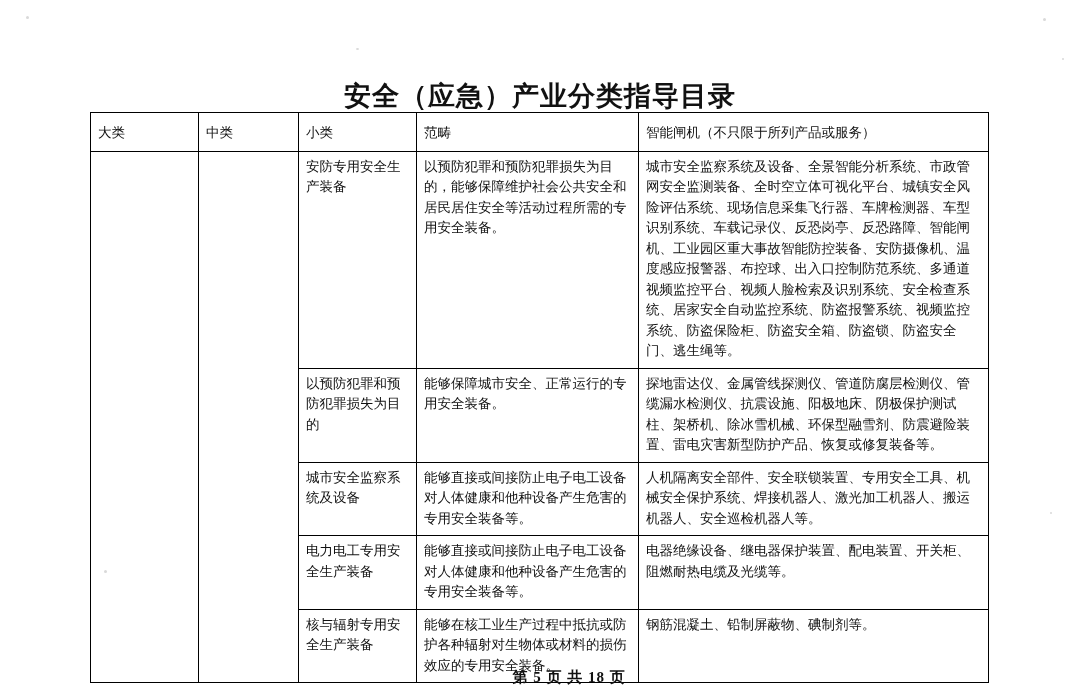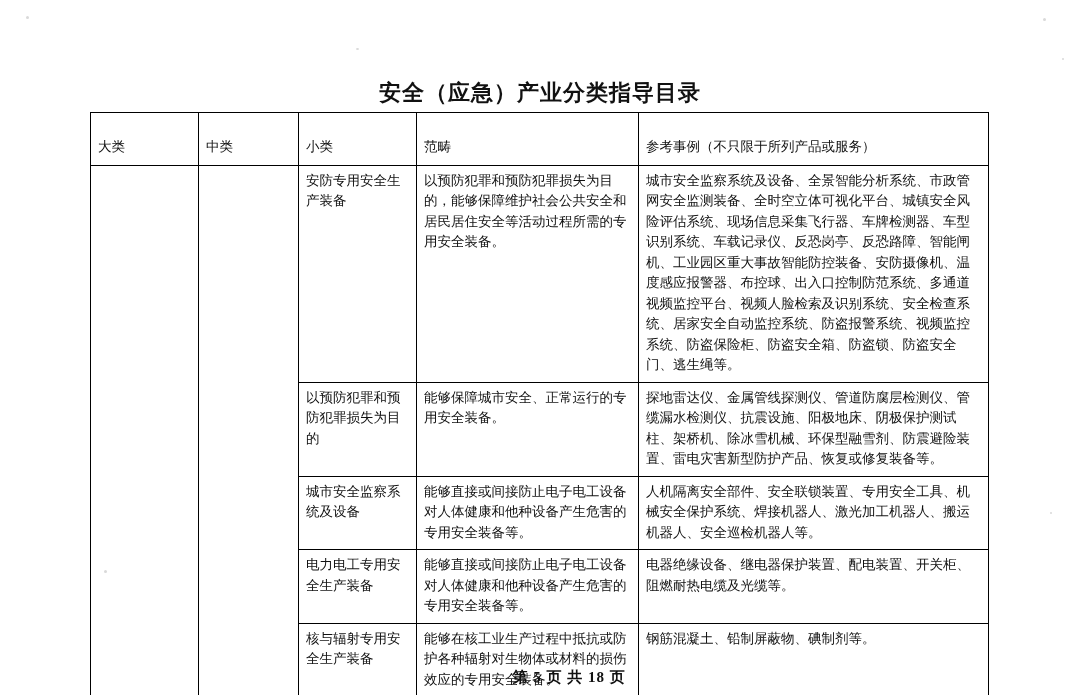--- a/index.html
+++ b/index.html
@@ -20,21 +20,21 @@
     width: 1080px;
     height: 695px;
     box-sizing: border-box;
   }
   .doc-title {
     position: absolute;
     top: 78px;
     left: 0;
     width: 1080px;
     text-align: center;
-    font-size: 22px;
+    font-size: 27px;
     font-weight: bold;
     letter-spacing: 1px;
     font-family: "Liberation Serif", "DejaVu Serif", serif;
   }
   table.main-table {
     position: absolute;
     top: 112px;
     left: 90px;
     width: 898px;
     border-collapse: collapse;
@@ -44,21 +44,21 @@
   }
   table.main-table td, table.main-table th {
     border: 1px solid #000000;
     vertical-align: top;
     padding: 5px 7px 6px 7px;
     font-weight: normal;
     text-align: left;
     word-break: break-all;
   }
   table.main-table thead td {
-    padding-top: 24px;
+    padding-top: 10px;
     padding-bottom: 7px;
   }
   col.c1 { width: 108px; }
   col.c2 { width: 100px; }
   col.c3 { width: 118px; }
   col.c4 { width: 222px; }
   col.c5 { width: 350px; }
 
   .cell-narrow {
     letter-spacing: 0px;
@@ -112,21 +112,21 @@
         <col class="c3">
         <col class="c4">
         <col class="c5">
     </colgroup>
     <thead>
       <tr>
         <td>大类</td>
         <td>中类</td>
         <td>小类</td>
         <td>范畴</td>
-        <td>参考事例（不只限于所列产品或服务）</td>
+        <td>智能闸机（不只限于所列产品或服务）</td>
       </tr>
     </thead>
     <tbody>
       <tr>
         <td rowspan="5"></td>
         <td rowspan="5"></td>
         <td class="cell-narrow">安防专用安全生产装备</td>
         <td class="cell-scope">以预防犯罪和预防犯罪损失为目的，能够保障维护社会公共安全和居民居住安全等活动过程所需的专用安全装备。</td>
         <td class="cell-examples">城市安全监察系统及设备、全景智能分析系统、市政管网安全监测装备、全时空立体可视化平台、城镇安全风险评估系统、现场信息采集飞行器、车牌检测器、车型识别系统、车载记录仪、反恐岗亭、反恐路障、智能闸机、工业园区重大事故智能防控装备、安防摄像机、温度感应报警器、布控球、出入口控制防范系统、多通道视频监控平台、视频人脸检索及识别系统、安全检查系统、居家安全自动监控系统、防盗报警系统、视频监控系统、防盗保险柜、防盗安全箱、防盗锁、防盗安全门、逃生绳等。</td>
       </tr>

